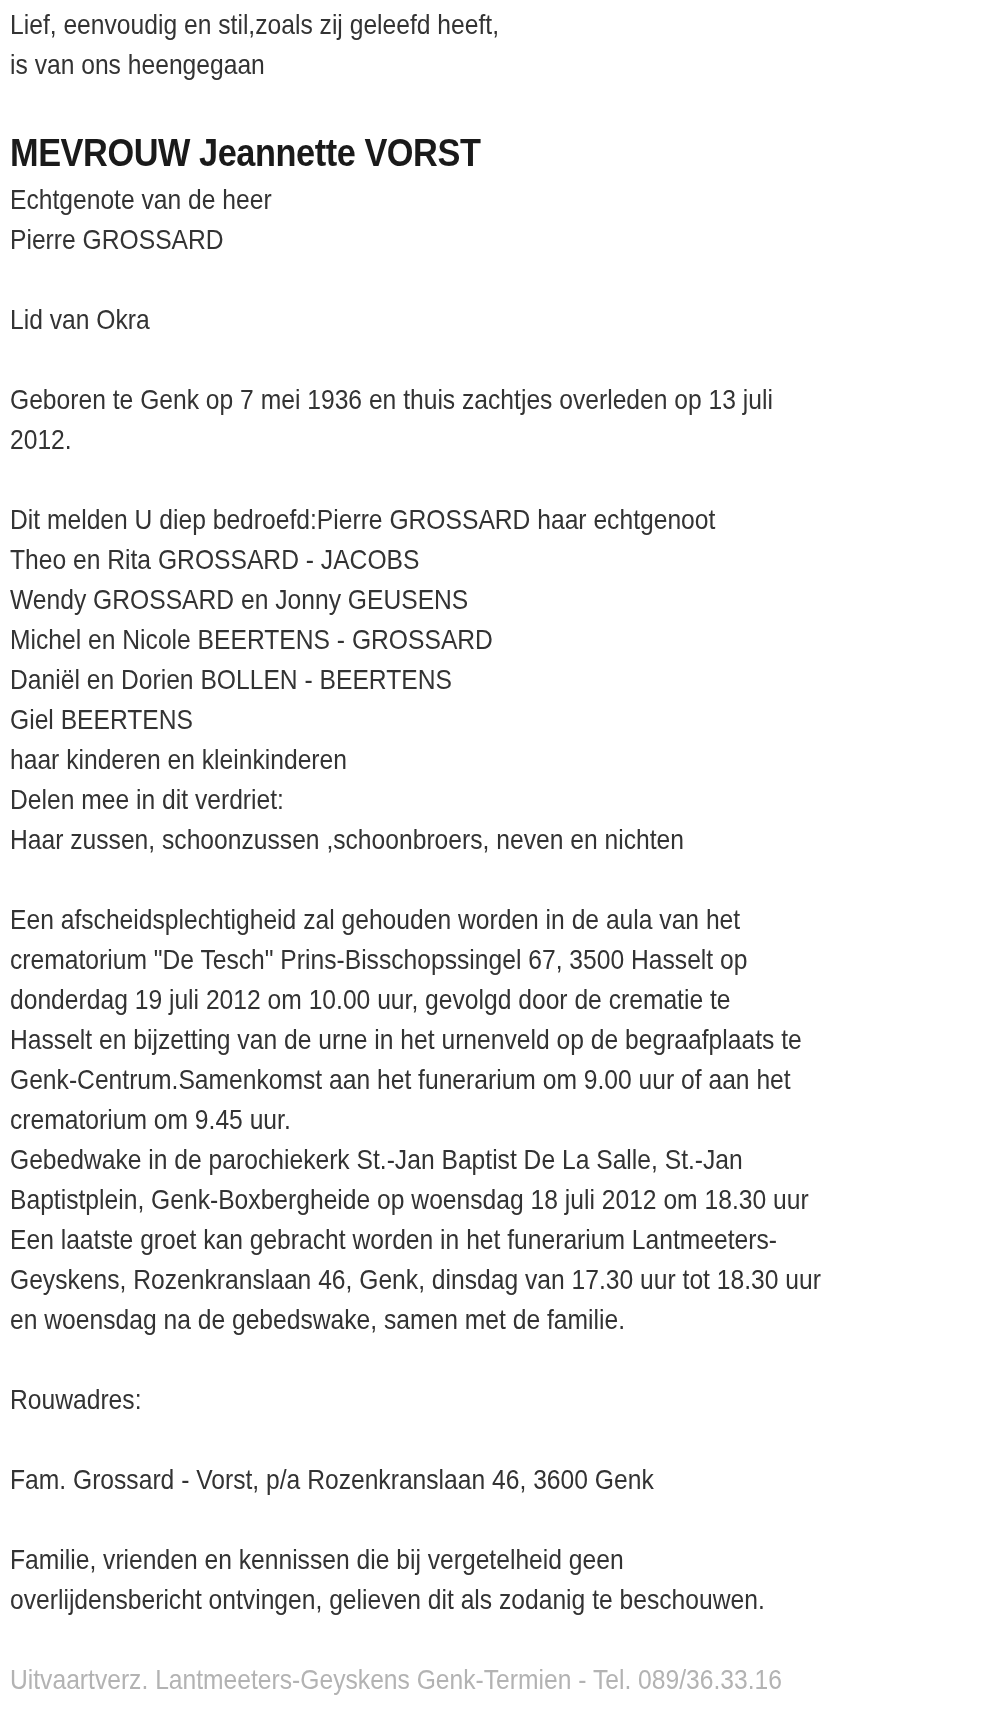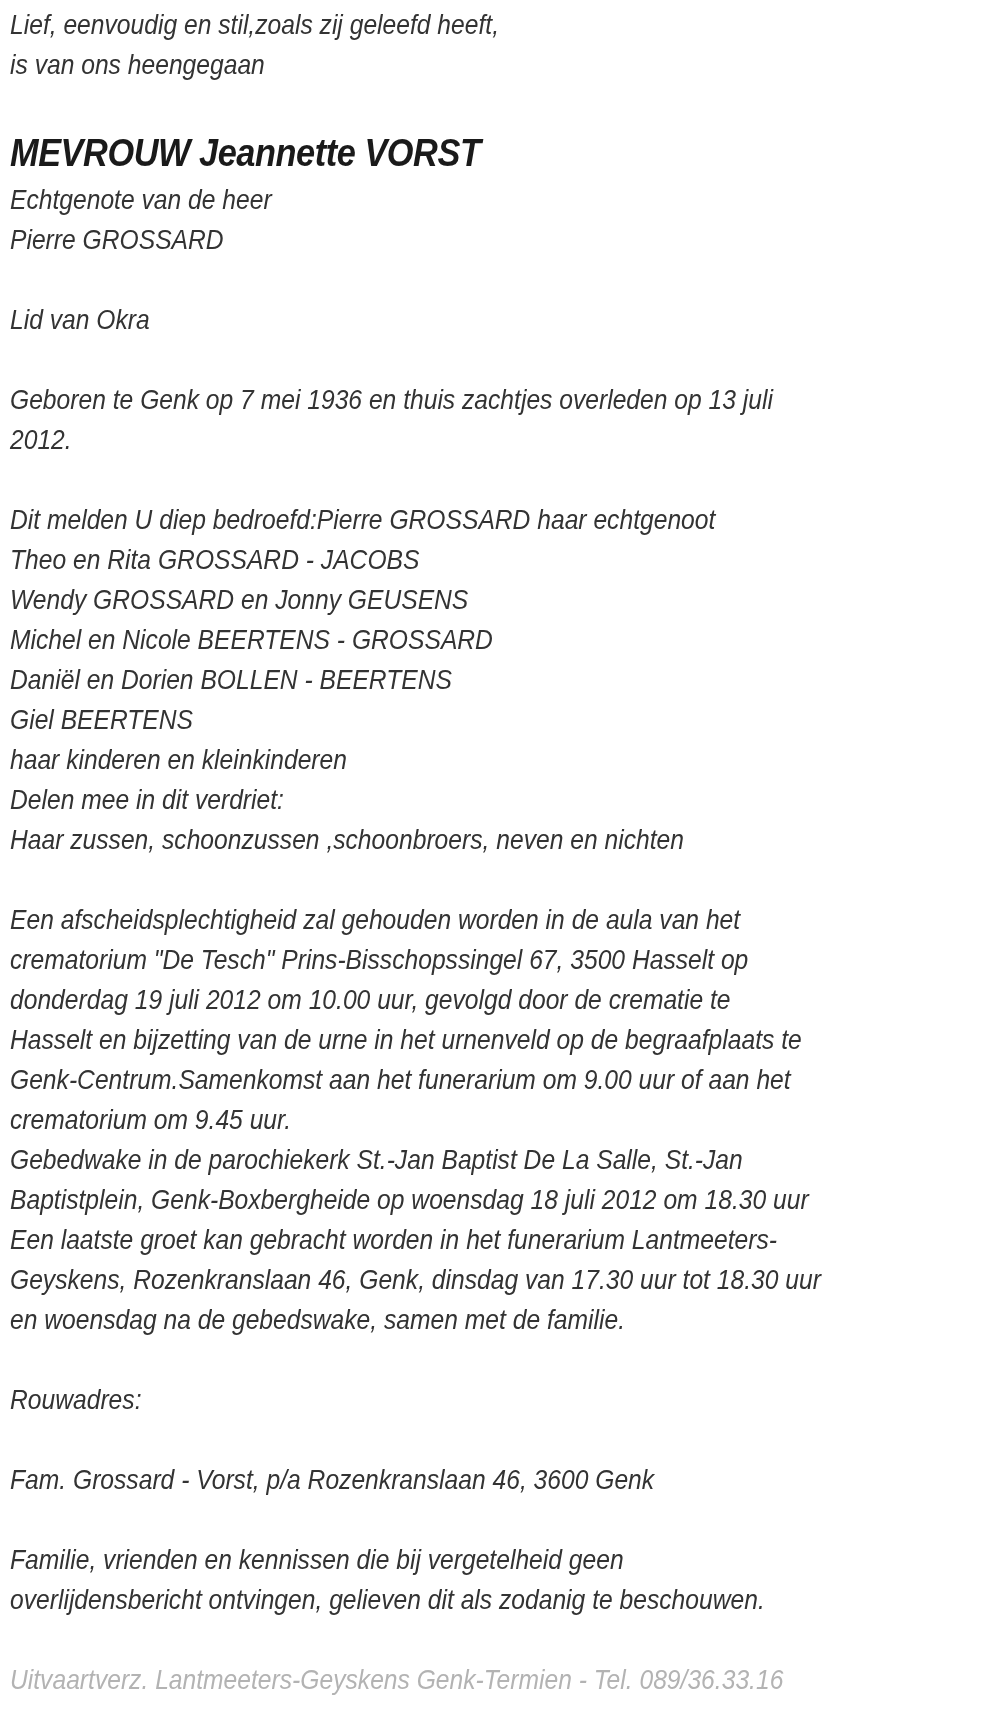--- a/index.html
+++ b/index.html
@@ -15,21 +15,20 @@
     background: var(--bg);
   }
   body {
     width: 1000px;
     min-height: 1710px;
     font-family: "Liberation Sans", "DejaVu Sans", sans-serif;
     color: var(--text);
   }
   .doc {
     padding: 5px 28px 0 10px;
-    font-style: italic;
   }
   
   .line {
     font-size: 28px;
     line-height: 40px;
     white-space: nowrap;
     transform: scaleX(0.88);
     transform-origin: 0 50%;
     font-weight: 400;
     color: var(--text);

